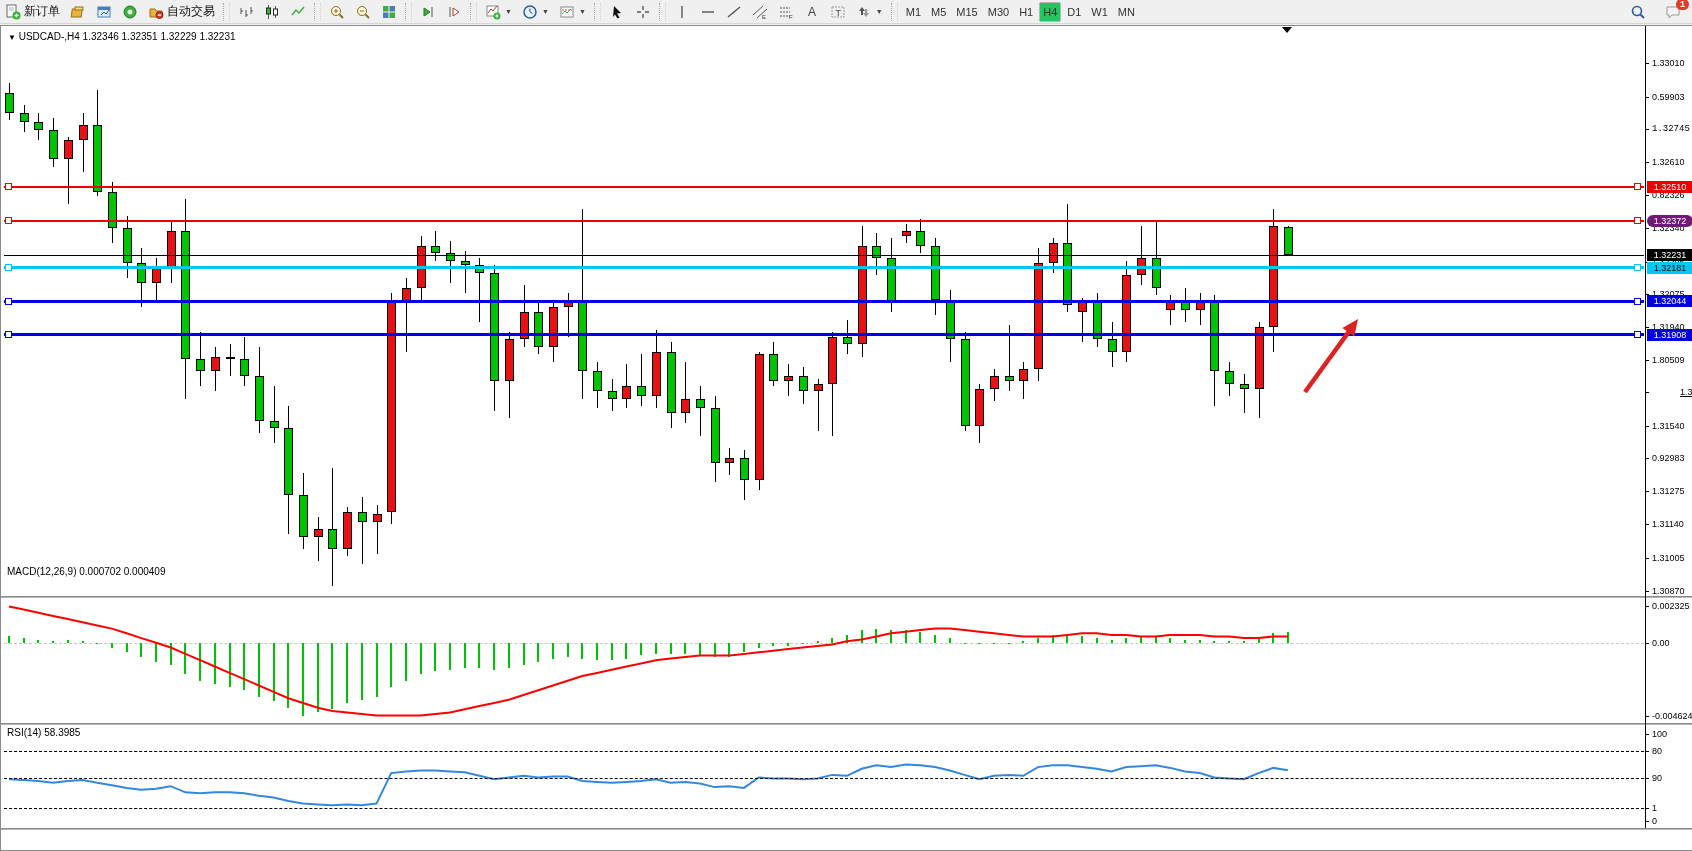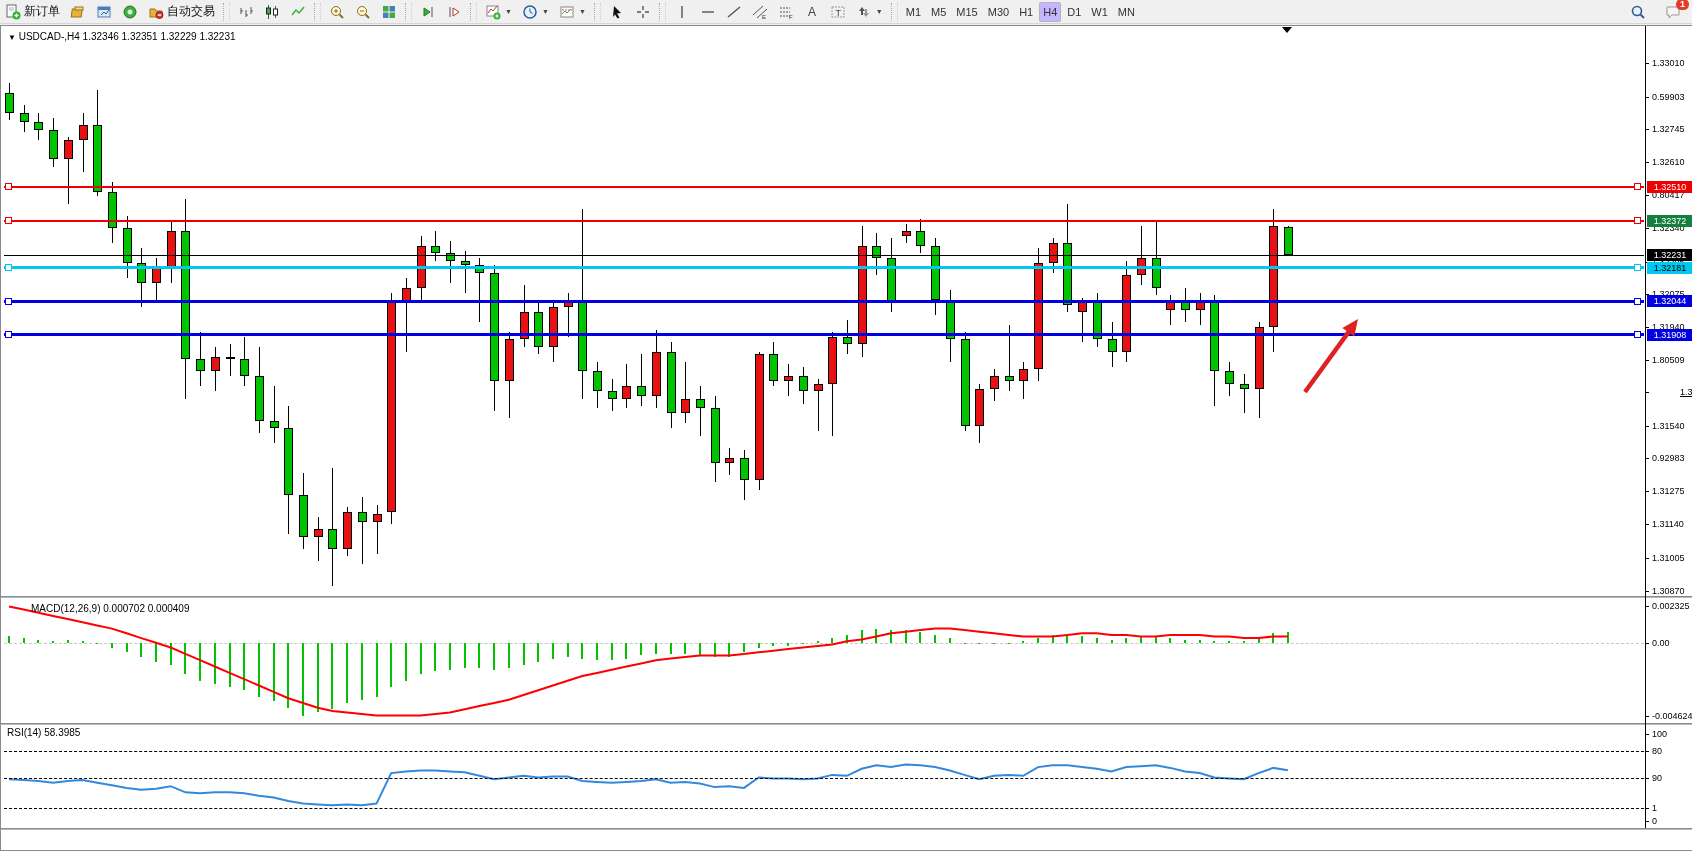--- a/index.html
+++ b/index.html
@@ -5,21 +5,21 @@
   * { margin:0; padding:0; box-sizing:border-box; }
   html,body { width:1692px; height:851px; overflow:hidden; background:#f0f0f0;
     font-family:"Liberation Sans","DejaVu Sans",sans-serif; }
   #app { position:relative; width:1692px; height:851px; }
   
   #toolbar { position:absolute; left:0; top:0; width:1692px; height:24px;
     background:#f0f0f0; border-bottom:1px solid #d6d6d6; display:flex; align-items:center; }
   .tbtn { height:20px; min-width:22px; display:flex; align-items:center; justify-content:center;
     gap:3px; padding:0 3px; margin:0 1px; border:1px solid transparent; border-radius:2px;
     font-size:12px; color:#111; cursor:default; }
-  .tbtn.active { background:#c4b5fd; border:1px solid #b4b4b4; }
+  .tbtn.active { background:#22c55e; border:1px solid #b4b4b4; }
   .tbtn .lbl { font-size:12px; white-space:nowrap; }
   .tbtn .tflbl { font-size:11px; color:#333; letter-spacing:0px; }
   .grip { width:7px; height:18px; margin:0 3px; border-left:1px dotted #aaa; border-right:1px dotted #cfcfcf; }
   .dd { font-size:7px; color:#444; margin-left:1px; }
   #tb-right { position:absolute; right:6px; top:2px; display:flex; align-items:center; }
   .badge { position:absolute; right:-5px; top:-4px; background:#e03c28; color:#fff;
     border-radius:8px; font-size:9px; line-height:11px; padding:0 4px; font-weight:bold; }
   
   #chartwin { position:absolute; left:0; top:25px; width:1692px; height:826px;
     background:#fff; border:1px solid #8a8a8a; border-right:none; }
@@ -271,25 +271,25 @@
   <div id="chartwin">
       <div class="pane-sep" style="top: 570px;"></div>
       <div class="pane-sep" style="top: 697px;"></div>
       <div class="pane-sep" style="top: 802px;"></div>
       <div id="axis-line" style="left: 1644px;"></div>
       <div class="axis-tick" style="left: 1644px; top: 37.3px;"></div>
       <div class="axis-lab" style="left: 1651px; top: 32.3px;">1.33010</div>
       <div class="axis-tick" style="left: 1644px; top: 70.5842px;"></div>
       <div class="axis-lab" style="left: 1651px; top: 65.5842px;">0.59903</div>
       <div class="axis-tick" style="left: 1644px; top: 102.636px;"></div>
-      <div class="axis-lab" style="left: 1651px; top: 97.6358px;">1.32745</div>
+      <div class="axis-lab" style="left: 1651px; top: 97.6358px; font-family: Liberation Mono, monospace;">1.32745</div>
       <div class="axis-tick" style="left: 1644px; top: 135.92px;"></div>
       <div class="axis-lab" style="left: 1651px; top: 130.92px;">1.32610</div>
       <div class="axis-tick" style="left: 1644px; top: 169.204px;"></div>
-      <div class="axis-lab" style="left: 1651px; top: 164.204px;">0.80417</div>
+      <div class="axis-lab" style="left: 1651px; top: 164.204px;">0.82326</div>
       <div class="axis-tick" style="left: 1644px; top: 202.488px;"></div>
       <div class="axis-lab" style="left: 1651px; top: 197.488px;">1.32340</div>
       <div class="axis-tick" style="left: 1644px; top: 235.773px;"></div>
       <div class="axis-lab" style="left: 1651px; top: 230.773px;">1.32205</div>
       <div class="axis-tick" style="left: 1644px; top: 267.824px;"></div>
       <div class="axis-lab" style="left: 1651px; top: 262.824px;">1.32075</div>
       <div class="axis-tick" style="left: 1644px; top: 301.108px;"></div>
       <div class="axis-lab" style="left: 1651px; top: 296.108px;">1.31940</div>
       <div class="axis-tick" style="left: 1644px; top: 334.393px;"></div>
       <div class="axis-lab" style="left: 1651px; top: 329.393px;">1.80509</div>
@@ -483,21 +483,21 @@
       <div class="body" style="left: 1268.2px; top: 200.023px; width: 9px; height: 101.085px; background: rgb(232, 18, 18);"></div>
       <div class="wick" style="left: 1286.9px; top: 199.776px; height: 30.0791px;"></div>
       <div class="body" style="left: 1282.9px; top: 201.009px; width: 9px; height: 28.3532px; background: rgb(0, 196, 0);"></div>
       <div class="hline" style="left: 3px; top: 159.575px; width: 1640px; height: 2px; background: rgb(238, 0, 0);"></div>
       <div class="handle" style="left: 4px; top: 157.075px; border: 1.6px solid rgb(238, 0, 0);"></div>
       <div class="handle" style="left: 1633px; top: 157.075px; border: 1.6px solid rgb(238, 0, 0);"></div>
       <div class="ptag" style="top: 154.575px; background: rgb(238, 0, 0); color: rgb(255, 255, 255);">1.32510</div>
       <div class="hline" style="left: 3px; top: 193.599px; width: 1640px; height: 2px; background: rgb(238, 0, 0);"></div>
       <div class="handle" style="left: 4px; top: 191.099px; border: 1.6px solid rgb(238, 0, 0);"></div>
       <div class="handle" style="left: 1633px; top: 191.099px; border: 1.6px solid rgb(238, 0, 0);"></div>
-      <div class="ptag" style="top: 188.599px; background: #15803d; color: rgb(255, 255, 255);">1.32372</div>
+      <div class="ptag" style="top: 188.599px; background: #701a75; color: rgb(255, 255, 255); border-radius: 6px;">1.32372</div>
       <div class="hline" style="left: 3px; top: 228.862px; width: 1640px; height: 1px; background: rgb(0, 0, 0);"></div>
       <div class="ptag" style="top: 223.362px; background: rgb(0, 0, 0); color: rgb(255, 255, 255);">1.32231</div>
       <div class="hline" style="left: 3px; top: 240.19px; width: 1640px; height: 3px; background: rgb(0, 200, 240);"></div>
       <div class="handle" style="left: 4px; top: 238.19px; border: 1.6px solid rgb(0, 200, 240);"></div>
       <div class="handle" style="left: 1633px; top: 238.19px; border: 1.6px solid rgb(0, 200, 240);"></div>
       <div class="ptag" style="top: 235.69px; background: rgb(0, 200, 240); color: rgb(0, 0, 0);">1.32181</div>
       <div class="hline" style="left: 3px; top: 273.967px; width: 1640px; height: 3px; background: rgb(0, 0, 224);"></div>
       <div class="handle" style="left: 4px; top: 271.967px; border: 1.6px solid rgb(0, 0, 224);"></div>
       <div class="handle" style="left: 1633px; top: 271.967px; border: 1.6px solid rgb(0, 0, 224);"></div>
       <div class="ptag" style="top: 269.467px; background: rgb(0, 0, 224); color: rgb(255, 255, 255);">1.32044</div>
@@ -600,21 +600,21 @@
         <polyline points="8,753.2 22.7,754.1 37.4,755.0 52.099999999999994,756.7 66.8,755.0 81.5,754.1 96.19999999999999,756.7 110.89999999999999,759.3 125.6,761.9 140.29999999999998,763.7 155,762.8 169.7,760.2 184.39999999999998,766.3 199.1,767.2 213.79999999999998,766.3 228.5,766.3 243.2,767.2 257.9,769.8 272.59999999999997,771.5 287.3,775.0 302,777.6 316.7,778.5 331.4,779.3 346.09999999999997,778.5 360.79999999999995,779.3 375.5,777.6 390.2,747.1 404.9,745.4 419.59999999999997,744.5 434.29999999999995,744.5 449,745.4 463.7,746.3 478.4,749.8 493.09999999999997,753.2 507.79999999999995,751.5 522.5,749.8 537.1999999999999,751.5 551.9,750.6 566.6,750.6 581.3,755.0 596,755.9 610.6999999999999,756.7 625.4,755.9 640.1,755.0 654.8,753.2 669.5,756.7 684.1999999999999,755.9 698.9,757.6 713.5999999999999,761.1 728.3,760.2 743,761.9 757.6999999999999,751.5 772.4,752.4 787.0999999999999,752.4 801.8,753.2 816.5,752.4 831.1999999999999,748.9 845.9,749.8 860.5999999999999,742.8 875.3,739.3 890,741.1 904.6999999999999,738.5 919.4,739.3 934.0999999999999,741.1 948.8,744.5 963.5,748.9 978.1999999999999,753.2 992.9,749.8 1007.5999999999999,748.9 1022.3,749.8 1037,741.1 1051.7,739.3 1066.3999999999999,739.3 1081.1,741.1 1095.8,742.8 1110.5,745.4 1125.2,741.1 1139.8999999999999,740.2 1154.6,739.3 1169.3,741.9 1184,745.4 1198.7,747.1 1213.3999999999999,751.5 1228.1,752.4 1242.8,753.2 1257.5,747.1 1272.2,741.9 1286.8999999999999,744.2" fill="none" stroke="#3388dd" stroke-width="2"></polyline>
         <line x1="1304" y1="366" x2="1348.7748265967882" y2="304.3290124232917" stroke="#dd2222" stroke-width="4.5"></line>
         <polygon points="1357,293 1353.3,310.6 1341.4,302.0" fill="#dd2222"></polygon>
       </svg>
       <div class="axis-tick" style="left: 1644px; top: 579.995px;"></div>
       <div class="axis-lab" style="left: 1651px; top: 574.995px;">0.002325</div>
       <div class="axis-tick" style="left: 1644px; top: 616.8px;"></div>
       <div class="axis-lab" style="left: 1651px; top: 611.8px;">0.00</div>
       <div class="axis-tick" style="left: 1644px; top: 689.998px;"></div>
       <div class="axis-lab" style="left: 1651px; top: 684.998px;">-0.004624</div>
-      <div class="ind-label" style="left: 6px; top: 577px; margin-left: 24px;">MACD(12,26,9) 0.000702 0.000409</div>
+      <div class="ind-label" style="left: 6px; top: 540px;">MACD(12,26,9) 0.000702 0.000409</div>
       <div class="dash-line" style="left: 3px; top: 725.4px; width: 1640px;"></div>
       <div class="dash-line" style="left: 3px; top: 751.5px; width: 1640px;"></div>
       <div class="dash-line" style="left: 3px; top: 781.95px; width: 1640px;"></div>
       <div class="axis-tick" style="left: 1644px; top: 708px;"></div>
       <div class="axis-lab" style="left: 1651px; top: 703px;">100</div>
       <div class="axis-tick" style="left: 1644px; top: 725.4px;"></div>
       <div class="axis-lab" style="left: 1651px; top: 720.4px;">80</div>
       <div class="axis-tick" style="left: 1644px; top: 751.5px;"></div>
       <div class="axis-lab" style="left: 1651px; top: 746.5px;">90</div>
       <div class="axis-tick" style="left: 1644px; top: 781.95px;"></div>

